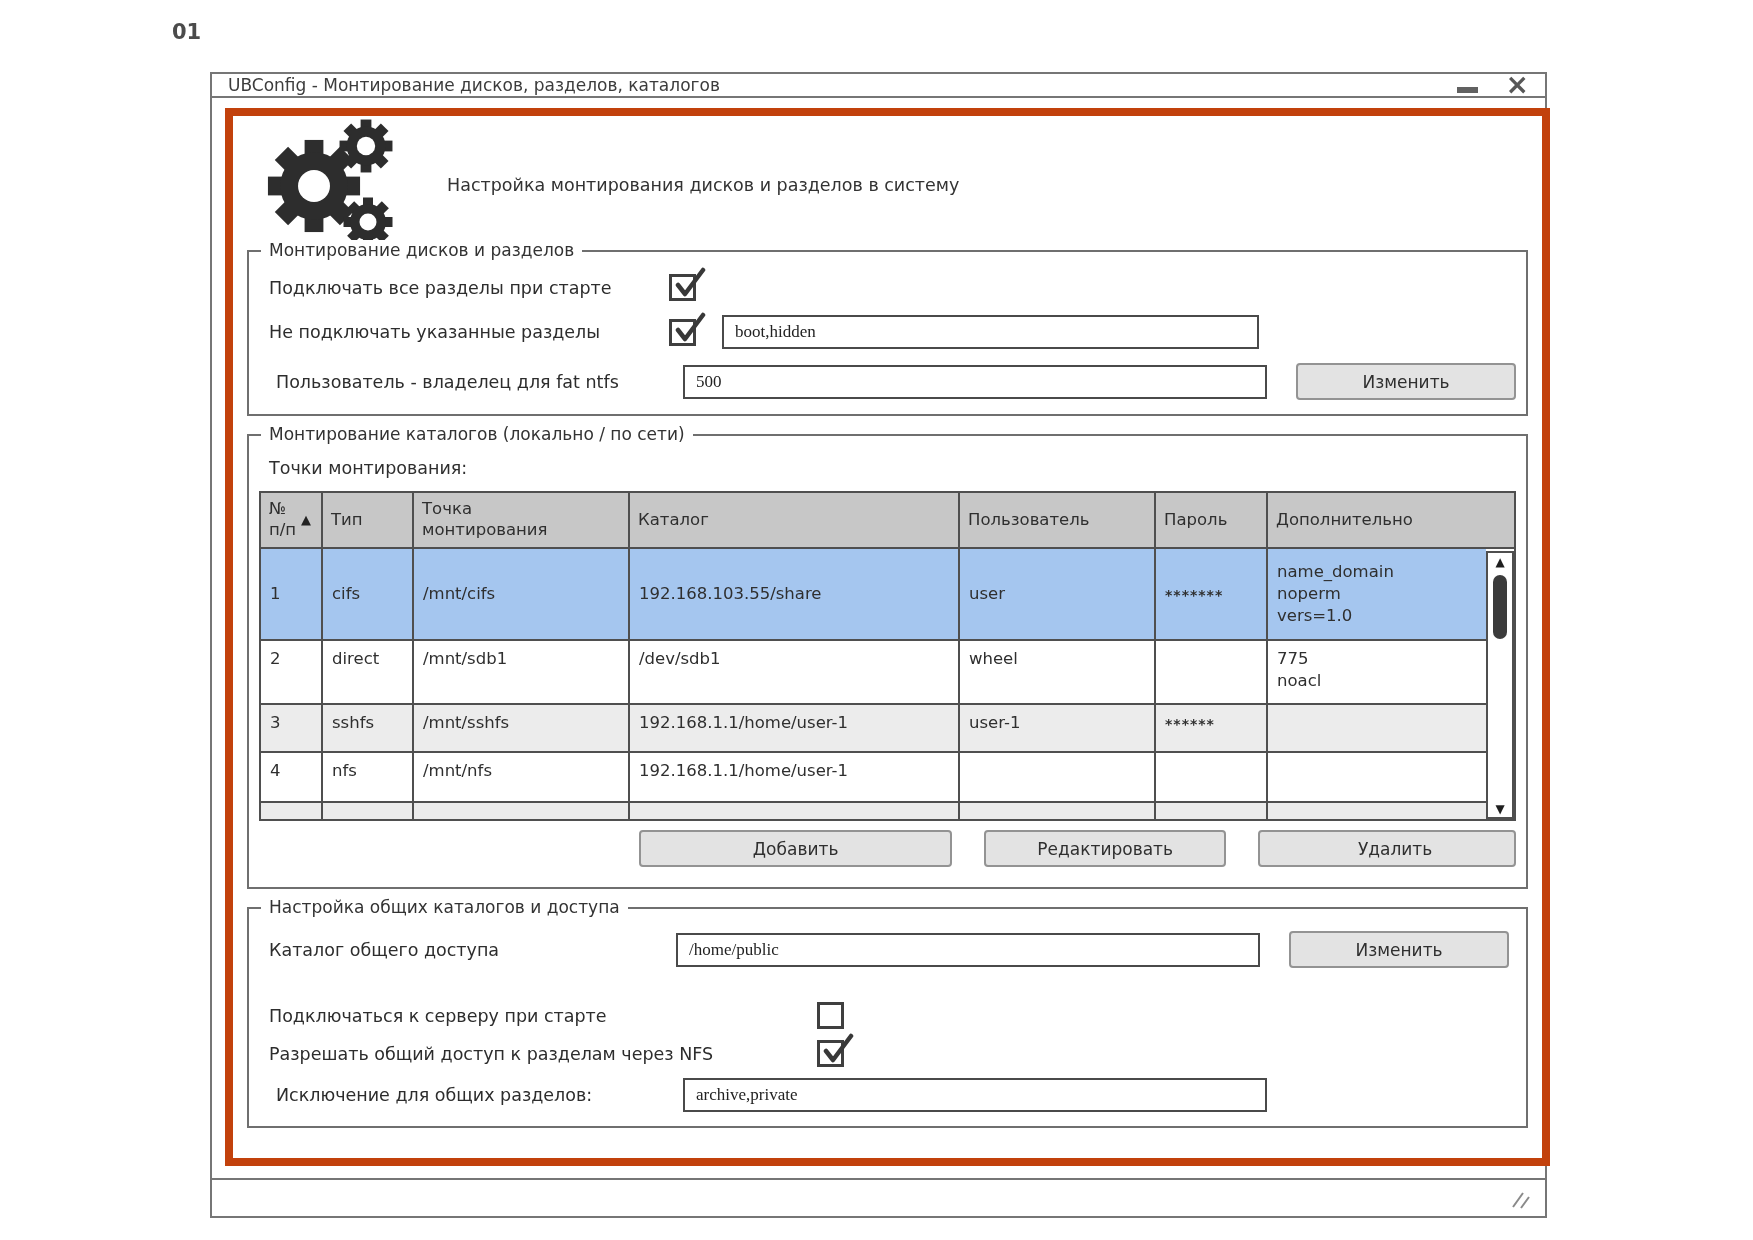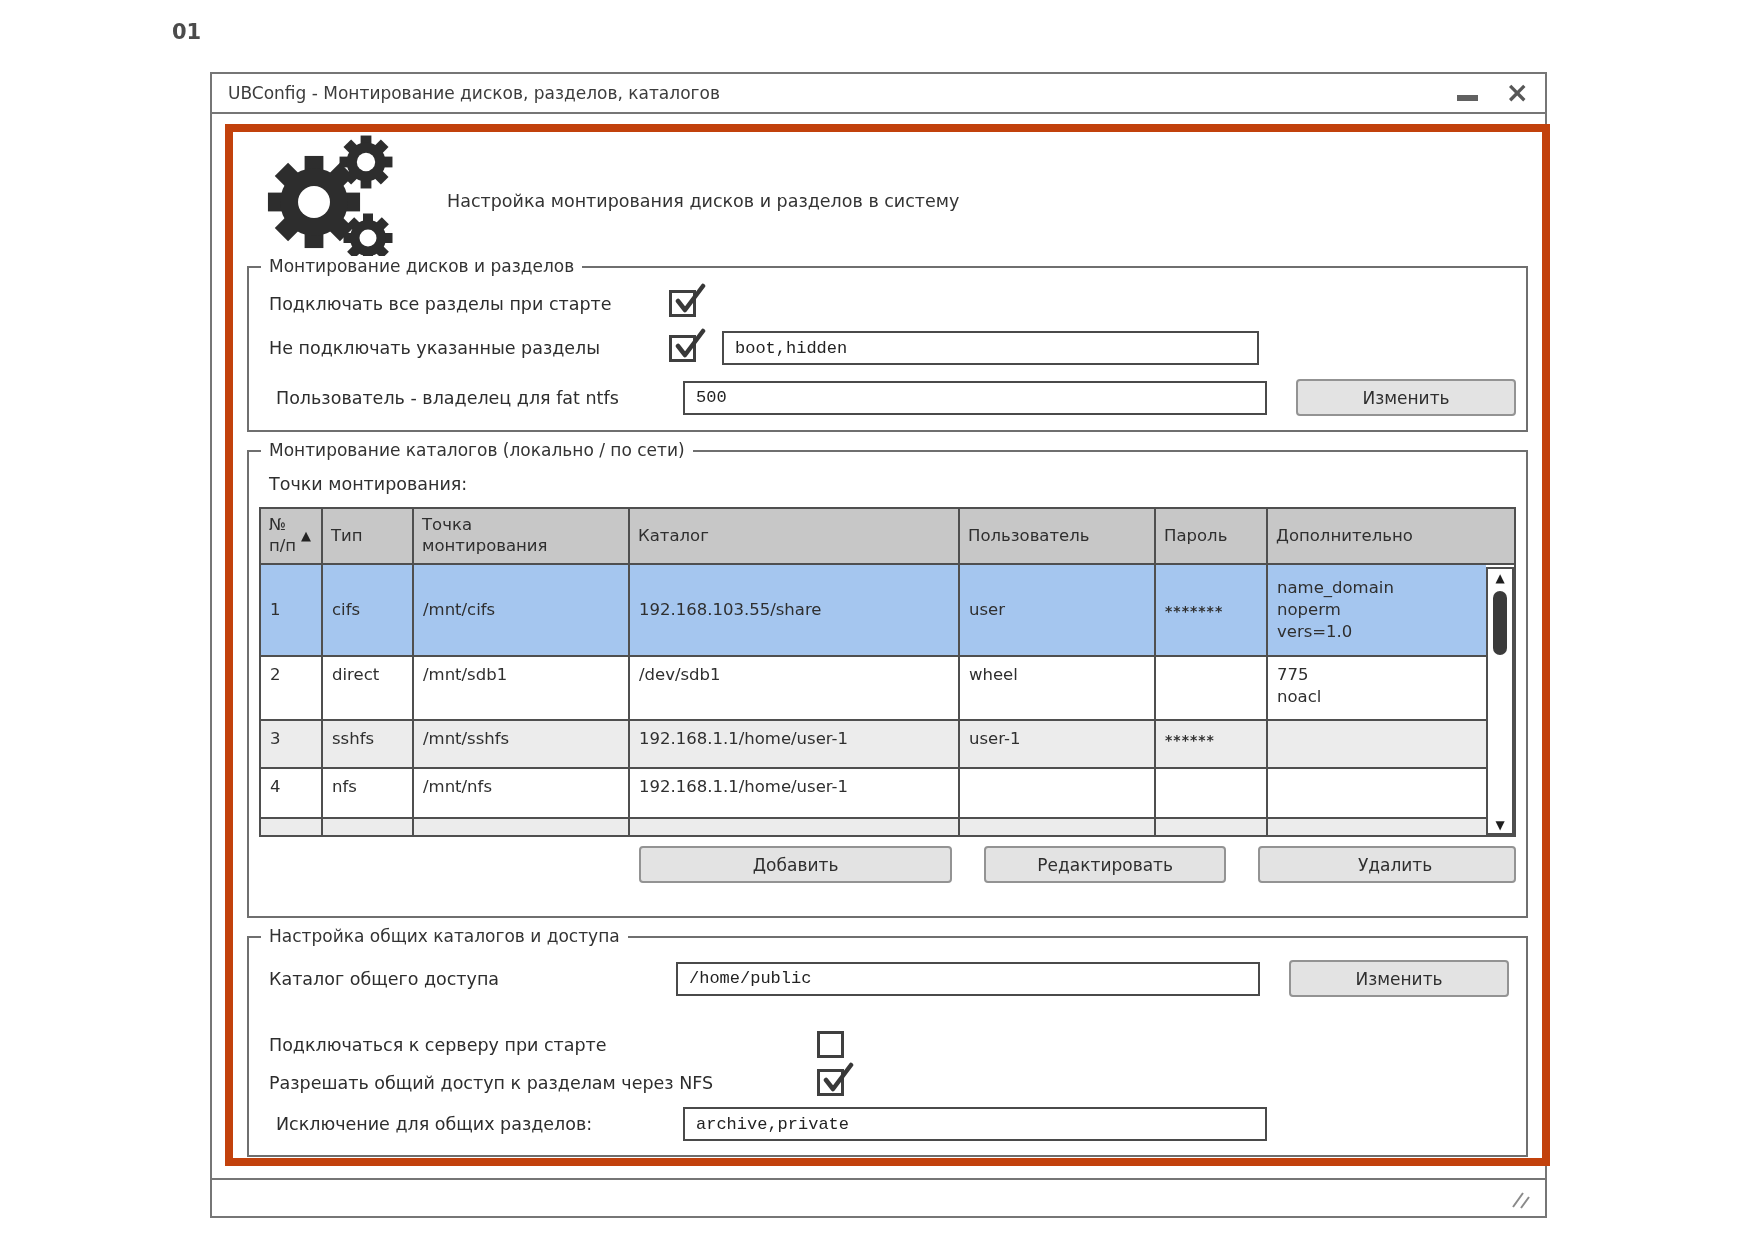--- a/index.html
+++ b/index.html
@@ -5,21 +5,21 @@
   * { box-sizing: border-box; margin: 0; padding: 0; }
   html,body { width: 1753px; height: 1240px; background: #ffffff;
     font-family: "DejaVu Sans", "Liberation Sans", sans-serif; color: #2f2f2f; }
   .page { position: relative; width: 1753px; height: 1240px; overflow: hidden; }
 
   .page-label { position: absolute; left: 172px; top: 20px; font-size: 21px; font-weight: bold; color: #4b4b4b; }
 
   
   .window { position: absolute; left: 210px; top: 72px; width: 1337px; height: 1146px;
     border: 2px solid #767676; background: #fff; display: flex; flex-direction: column; }
-  .titlebar { flex: none; height: 40px; border-bottom: 2px solid #767676; display: flex; align-items: center; padding: 0 16px; }
+  .titlebar { flex: none; height: 24px; border-bottom: 2px solid #767676; display: flex; align-items: center; padding: 0 16px; }
   .title { font-size: 17px; color: #3c3c3c; }
   .win-controls { margin-left: auto; display: flex; align-items: center; gap: 28px; }
   .min-btn { display: inline-flex; align-items: flex-end; height: 22px; cursor: pointer; }
   .min-bar { width: 21px; height: 6px; background: #616161; display: inline-block; margin-bottom: 3px; }
   .close-btn { font-size: 28px; font-weight: bold; color: #575757; line-height: 1; cursor: pointer; }
 
   .content { flex: 1; padding: 10px 13px 12px; display: flex; min-height: 0; }
   .panel { flex: 1; border: 8px solid #c2410c; padding: 4px 8px; }
 
   
@@ -38,21 +38,21 @@
   .row:last-child { margin-bottom: 2px; margin-left: 17px; }
   .lbl { font-size: 17.5px; color: #2d2d2d; }
   .w400 { width: 400px; flex: none; }
   .w403 { width: 403px; flex: none; }
   .w545 { width: 548px; flex: none; }
 
   .checkbox { width: 27px; height: 27px; border: 3px solid #3f3f3f; background: #fff; position: relative; flex: none; cursor: pointer; }
   .checkbox .tick { display: none; }
   .checkbox.checked .tick { display: block; position: absolute; left: 0px; top: -10px; width: 34px; height: 34px; }
 
-  .inp { height: 34px; border: 2px solid #4a4a4a; background: #fff; font-family: Liberation Mono, monospace; font-size: 17px; padding: 0 11px; color: #222; }
+  .inp { height: 34px; border: 2px solid #4a4a4a; background: #fff; font-family: Liberation Serif, serif; font-size: 17px; padding: 0 11px; color: #222; }
   .inp-exclude { width: 537px; margin-left: 26px; }
   .inp-val { width: 584px; margin-left: 4px; }
   .btn { height: 37px; background: #e3e3e3; border: 2px solid #939393; border-radius: 4px;
     font-family: inherit; font-size: 17px; color: #2f2f2f; cursor: pointer; }
   .change-btn { width: 220px; margin-left: 29px; flex: none; }
 
   
   .tbl-label { font-size: 17.5px; margin: 0 0 13px 10px; }
   .mtable { position: relative; border: 2px solid #4f4f4f; background: #fff; }
   .thead, .trow { display: grid; grid-template-columns: 62px 91px 216px 330px 196px 112px 1fr; }
@@ -73,21 +73,21 @@
   .r5 { height: 16px; background: #ececec; border-bottom: none; overflow: hidden; }
   .pwd { font-size: 14px; font-weight: bold; letter-spacing: 1px; }
   .r1 .pwd, .r3 .pwd { padding-top: 10px; }
 
   .vscroll { position: absolute; top: 58px; right: 0; bottom: 0; width: 28px; background: #fff;
     border: 2px solid #4f4f4f; display: flex; flex-direction: column; align-items: center; padding: 3px 0 2px; cursor: pointer; }
   .vs-arrow { font-size: 12px; line-height: 1; color: #1e1e1e; }
   .vs-thumb { width: 14px; height: 64px; background: #3b3b3b; border-radius: 7px; margin-top: 7px; }
   .vs-down { margin-top: auto; }
 
-  .btn-row { display: flex; gap: 32px; margin: 9px 0 21px 380px; }
+  .btn-row { display: flex; gap: 32px; margin: 9px 0 8px 380px; }
   .btn-add { flex: 1.3; }
   .btn-edit { flex: 1; }
   .btn-del { flex: 1; padding-left: 16px; }
 
   .mb-lg { margin-bottom: 34px; }
   .mb-sm { margin-bottom: 11px; }
 
   
   .statusbar { flex: none; height: 38px; border-top: 2px solid #767676; position: relative; }
   .grip { position: absolute; right: 12px; bottom: 7px; }

